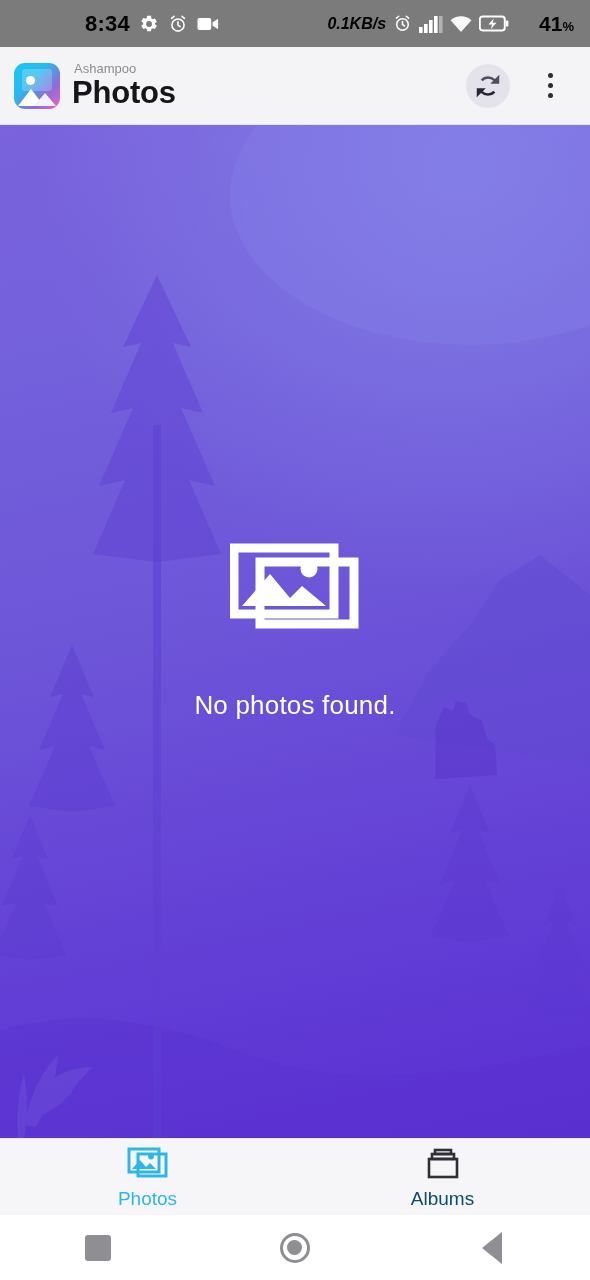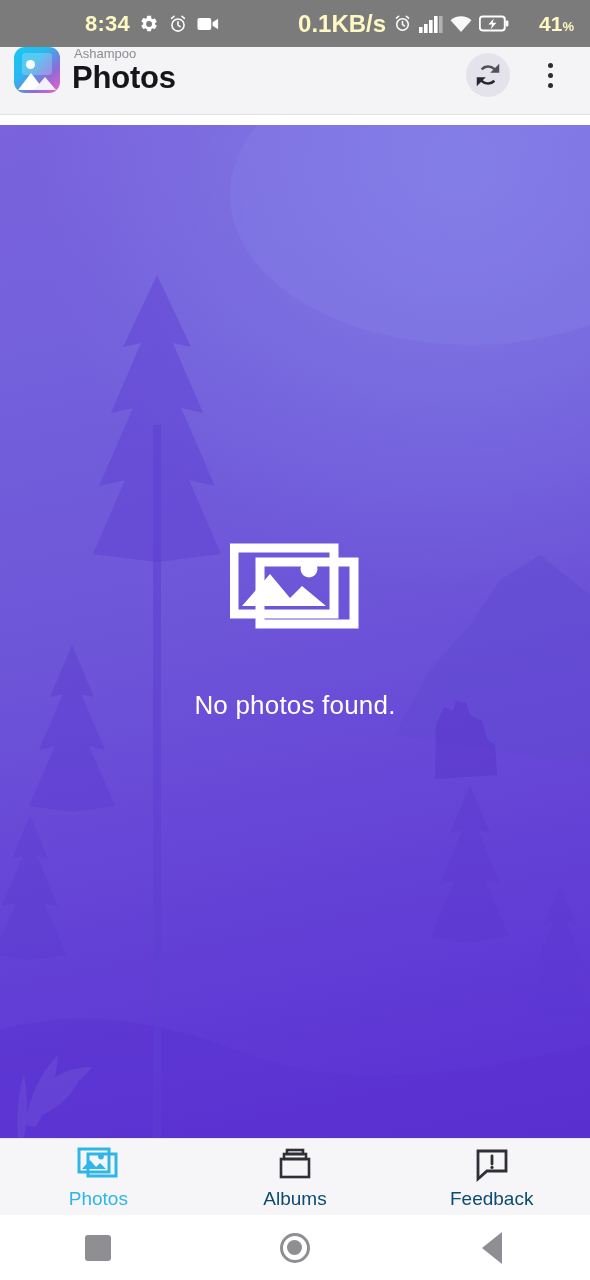--- a/index.html
+++ b/index.html
@@ -9,35 +9,35 @@
     font-family:"Liberation Sans", sans-serif;
     overflow:hidden;
   }
   .phone { position:relative; width:590px; height:1280px; overflow:hidden; }
 
   
   .statusbar{
     position:absolute; top:0; left:0; width:590px; height:47px;
     background:#7b7b7b;
     display:flex; align-items:center;
-    color:#fef9c3;
+    color:#000000;
   }
   .sb-left{ display:flex; align-items:center; gap:9px; margin-left:85px; }
   .sb-right{ display:flex; align-items:center; gap:7px; margin-left:auto; margin-right:16px; }
   .sb-time{ font-size:22px; font-weight:700; letter-spacing:.2px; line-height:1; }
-  .sb-net{ font-size:24px; font-weight:700; line-height:1; }
+  .sb-net{ font-size:16px; font-weight:700; line-height:1;font-style:italic; }
   .sb-batt-text{ font-size:21px; font-weight:700; line-height:1;margin-left:23px; }
   .sb-batt-text .pct{ font-size:13px; }
   .sb-ico{ display:block; }
 
   
   .appbar{
-    position:absolute; top:47px; left:0; width:590px; height:68px;
+    position:absolute; top:47px; left:0; width:590px; height:78px;
     background:#f4f4f6;
-    display:flex; align-items:flex-start;
+    display:flex; align-items:center;
     border-bottom:1px solid #e2e2e7;
   }
   .app-logo{
     width:46px; height:46px; margin-left:14px; border-radius:11px;
     position:relative; overflow:hidden; flex:none;
     background:linear-gradient(135deg,#17c8f2 0%,#2bb8ee 38%,#8f6bd8 70%,#ef63c6 100%);
   }
   .app-logo .lg-back{
     position:absolute; left:8px; top:6px; width:30px; height:22px;
     background:rgba(255,255,255,.22); border-radius:3px;
@@ -257,28 +257,20 @@
     <button class="navitem">
       <svg width="40" height="36" viewBox="0 0 40 36">
         <rect x="6" y="12" width="28" height="18" fill="none" stroke="#2f2f36" stroke-width="2.6"></rect>
         <rect x="9" y="7" width="22" height="5" fill="none" stroke="#2f2f36" stroke-width="2.6"></rect>
         <rect x="12" y="3" width="16" height="4" fill="none" stroke="#2f2f36" stroke-width="2.6"></rect>
       </svg>
       <span class="nav-label">Albums</span>
     </button>
 
 
-    <button class="navitem">
-      <svg width="38" height="36" viewBox="0 0 38 36">
-        <path d="M5 4 h28 v20 h-19 l-9 8 z" fill="none" stroke="#2f2f36" stroke-width="2.8" stroke-linejoin="miter"></path>
-        <path d="M19 9 v8" stroke="#2f2f36" stroke-width="2.8" stroke-linecap="round"></path>
-        <circle cx="19" cy="20.4" r="1.6" fill="#2f2f36"></circle>
-      </svg>
-      <span class="nav-label">Feedback</span>
-    </button>
   </div>
 
   <div class="sysnav">
     <button class="sys-btn">
       <span class="sq"></span>
     </button>
     <button class="sys-btn">
       <span class="ci">
           <i></i>
         </span>

